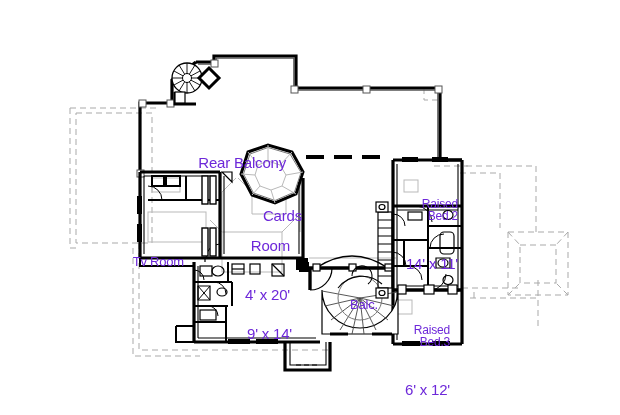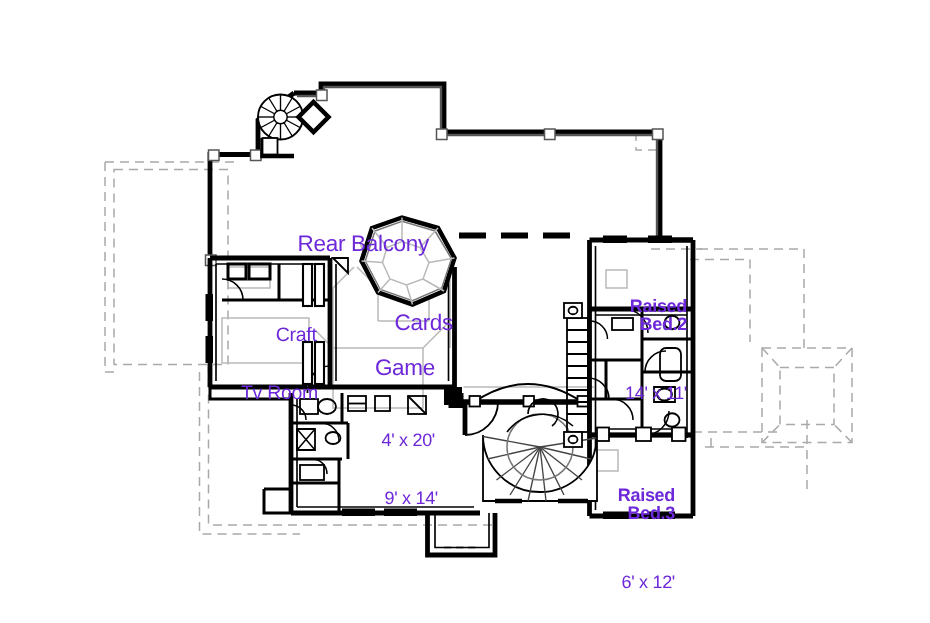--- a/index.html
+++ b/index.html
@@ -32,25 +32,25 @@
     line-height: 1.05;
     pointer-events: none;
   }
   .lbl-name {
     display: block;
     font-size: 15px;
     letter-spacing: -0.2px;
   }
   .lbl-dim {
     display: block;
-    font-size: 12px;
+    font-size: 15px;
     letter-spacing: -0.2px;
   }
   .lbl-small .lbl-name { font-size: 13px; }
-  .lbl-tiny .lbl-name { font-size: 12px; font-weight: bold; }
+  .lbl-tiny .lbl-name { font-size: 12px; }
 </style>
 </head>
 <body>
 
 <div id="plan-root">
 
   <svg id="plan-svg" viewBox="0 0 620 415">
 
     <g fill="none" stroke="#a9a9a9" stroke-width="1" stroke-dasharray="6,4">
 
@@ -359,33 +359,33 @@
   </svg>
 
   <div class="room-label" style="left:196px; top:121px; width:90px;">
     <span class="lbl-name">Rear Balcony</span>
   </div>
 
   <div class="room-label" style="left:238px; top:174px; width:64px;">
     <span class="lbl-name">Cards</span>
   </div>
 
-  <div class="room-label lbl-small" style="left:155px; top:182px; width:56px;">
-    <span class="lbl-name">Craft</span>
-  </div>
-
-  <div class="room-label lbl-small" style="left:140px; top:221px; width:72px;">
+
+  <div class="room-label lbl-small" style="left:112px; top:221px; width:72px;">
     <span class="lbl-name">Tv Room</span>
   </div>
 
   <div class="room-label" style="left:218px; top:204px; width:72px;">
-    <span class="lbl-name">Game</span>
+    <span class="lbl-name">Room</span>
     <span class="lbl-dim">4' x 20'</span>
   </div>
 
+  <div class="room-label lbl-small" style="left:326px; top:264px; width:52px;">
+    <span class="lbl-name">Balc.</span>
+  </div>
 
   <div class="room-label lbl-tiny" style="left:396px; top:164px; width:62px;">
     <span class="lbl-name">Raised
 Bed.2</span>
     <span class="lbl-dim">14' x 11'</span>
   </div>
 
   <div class="room-label lbl-tiny" style="left:388px; top:290px; width:62px;">
     <span class="lbl-name">Raised
 Bed.3</span>

